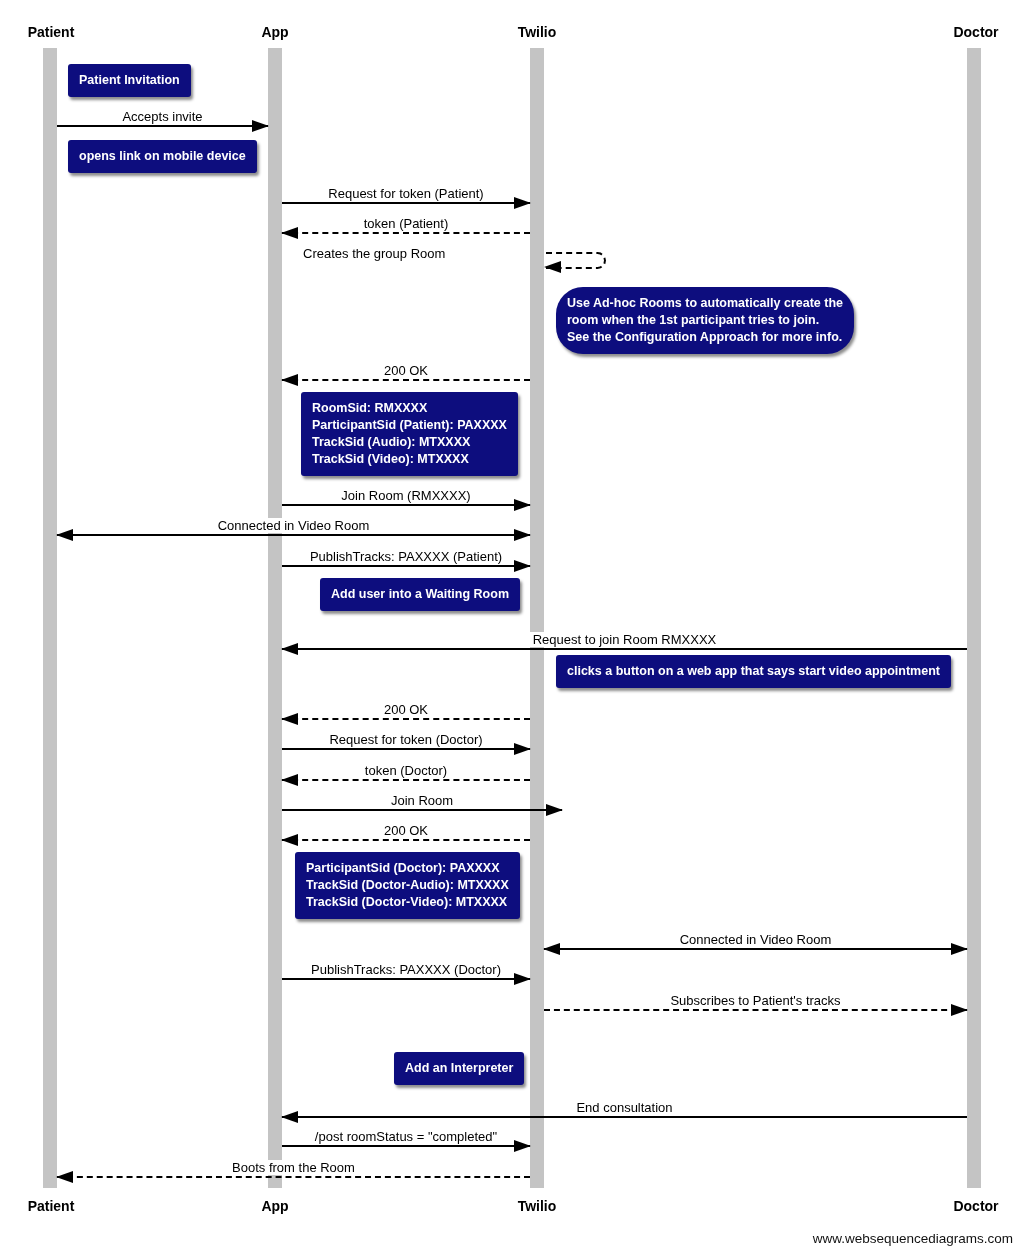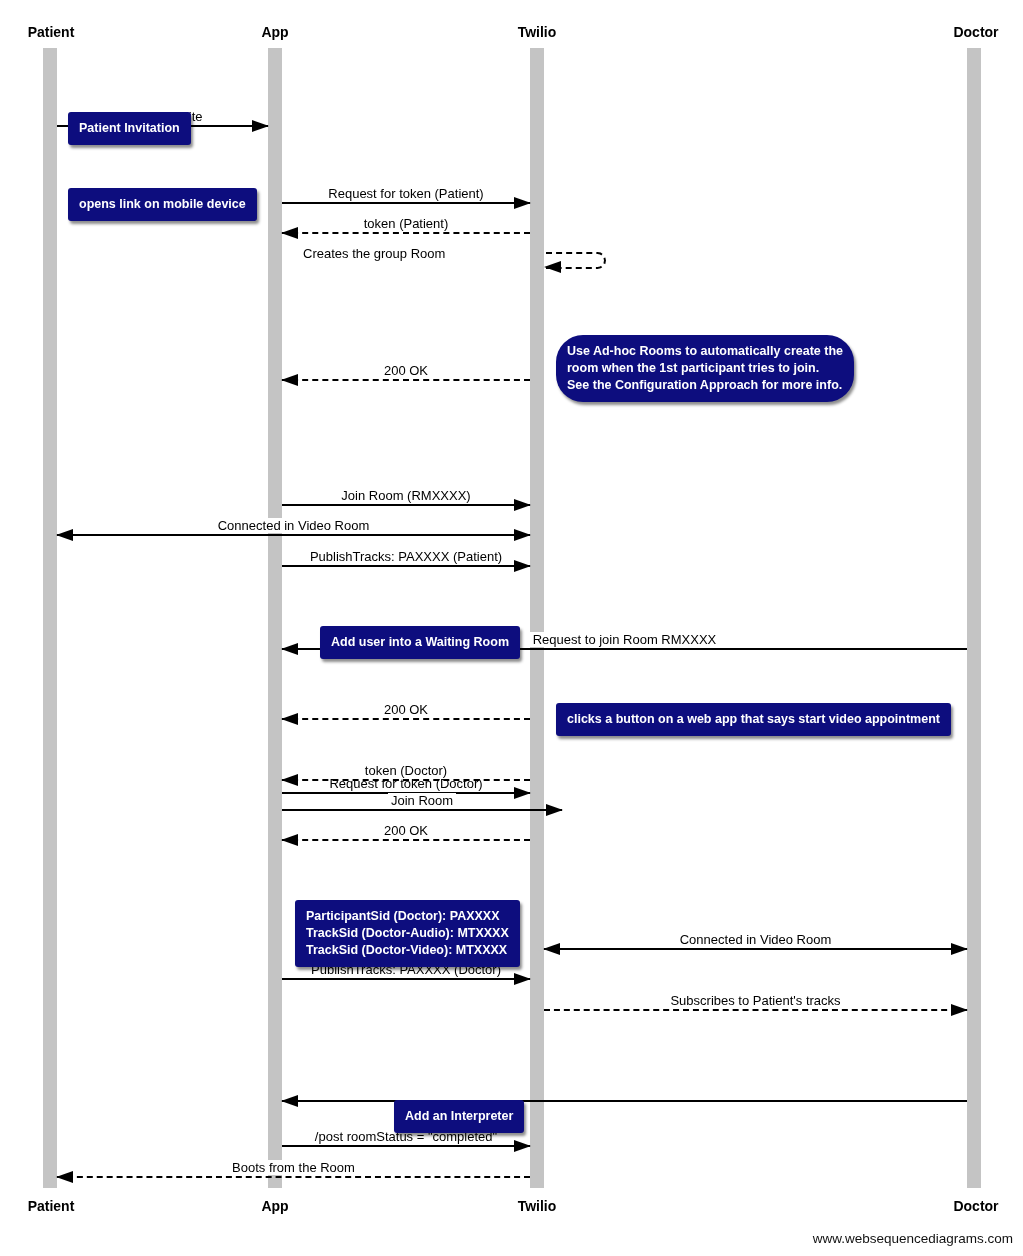--- a/index.html
+++ b/index.html
@@ -66,21 +66,20 @@
     background: var(--color-note-fill);
     color: var(--color-note-text);
     font-size: 12.5px;
     font-weight: bold;
     line-height: 17px;
     padding: 8px 11px;
     border-radius: 3px;
     box-shadow: 2px 3px 3px rgba(0,0,0,0.45);
     white-space: nowrap;
     z-index: 3;
-    margin-top: 48px;
   }
   .note .nline { display: block; }
   .watermark {
     position: absolute;
     right: 10px;
     top: 1231px;
     font-size: 13.5px;
     color: #111;
     z-index: 4;
   }
@@ -104,20 +103,26 @@
     <span class="nline">Patient Invitation</span>
   </div>
   <div class="note" style="left:68px; top:140px;">
     <span class="nline">opens link on mobile device</span>
   </div>
   <div class="note" style="left:556px; top:287px;border-radius:27px;">
     <span class="nline">Use Ad-hoc Rooms to automatically create the</span>
     <span class="nline">room when the 1st participant tries to join.</span>
     <span class="nline">See the Configuration Approach for more info.</span>
   </div>
+  <div class="note" style="left:301px; top:392px;">
+    <span class="nline">RoomSid: RMXXXX</span>
+    <span class="nline">ParticipantSid (Patient): PAXXXX</span>
+    <span class="nline">TrackSid (Audio): MTXXXX</span>
+    <span class="nline">TrackSid (Video): MTXXXX</span>
+  </div>
   <div class="note" style="left:320px; top:578px;">
     <span class="nline">Add user into a Waiting Room</span>
   </div>
   <div class="note" style="left:556px; top:655px;">
     <span class="nline">clicks a button on a web app that says start video appointment</span>
   </div>
   <div class="note" style="left:295px; top:852px;">
     <span class="nline">ParticipantSid (Doctor): PAXXXX</span>
     <span class="nline">TrackSid (Doctor-Audio): MTXXXX</span>
     <span class="nline">TrackSid (Doctor-Video): MTXXXX</span>
@@ -191,21 +196,21 @@
       </div>
   </div>
 
   <div class="msg" style="left:282px; top:702px; width:248px;">
     <div class="msg-label"><span>200 OK</span></div>
     <div class="line dashed">
         <i class="ah left"></i>
       </div>
   </div>
 
-  <div class="msg" style="left:282px; top:732px; width:248px;margin-top:44px;">
+  <div class="msg" style="left:282px; top:732px; width:248px;">
     <div class="msg-label"><span>Request for token (Doctor)</span></div>
     <div class="line">
         <i class="ah right"></i>
       </div>
   </div>
 
   <div class="msg" style="left:282px; top:763px; width:248px;">
     <div class="msg-label"><span>token (Doctor)</span></div>
     <div class="line dashed">
         <i class="ah left"></i>
@@ -243,20 +248,21 @@
 
   <div class="msg" style="left:544px; top:993px; width:423px;">
     <div class="msg-label"><span>Subscribes to Patient's tracks</span></div>
     <div class="line dashed">
         <i class="ah right"></i>
       </div>
   </div>
 
 
   <div class="msg" style="left:282px; top:1100px; width:685px;">
+    <div class="msg-label"><span>End consultation</span></div>
     <div class="line">
         <i class="ah left"></i>
       </div>
   </div>
 
   <div class="msg" style="left:282px; top:1129px; width:248px;">
     <div class="msg-label"><span>/post roomStatus = "completed"</span></div>
     <div class="line">
         <i class="ah right"></i>
       </div>

